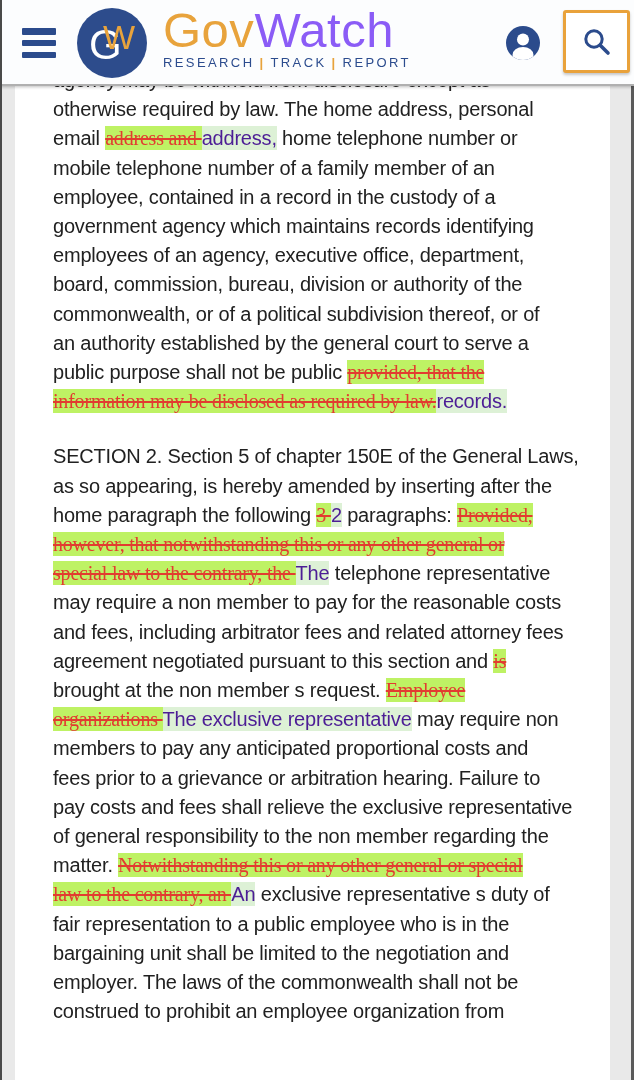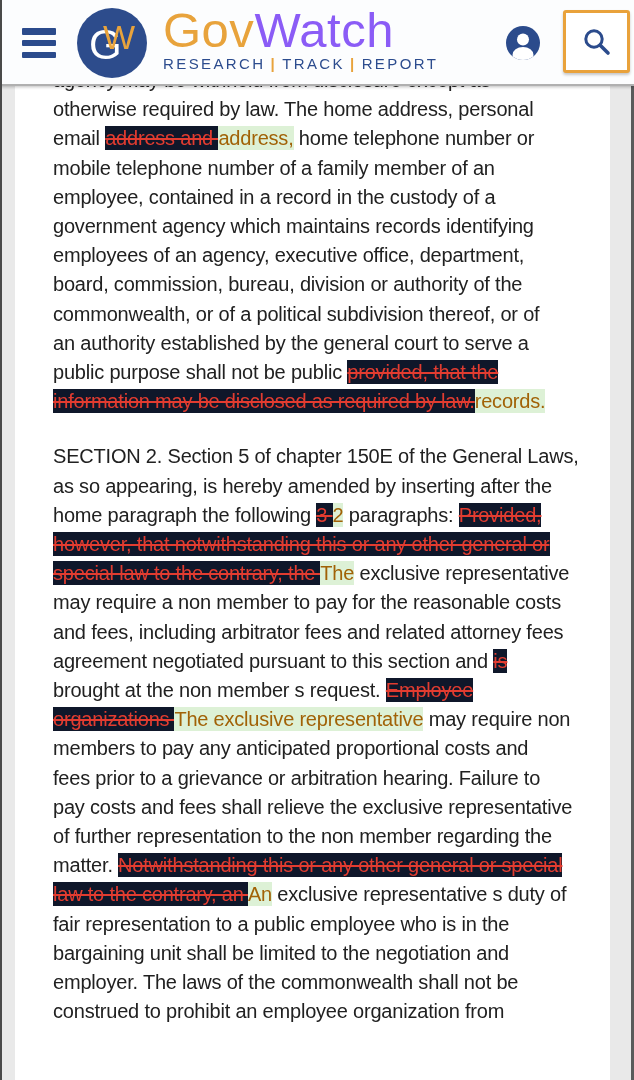--- a/index.html
+++ b/index.html
@@ -15,24 +15,25 @@
     background:#ffffff;overflow:hidden;z-index:1;
     padding:66px 12px 0 38px;
   }
   .doc-text{
     font-size:20px;line-height:29.2px;letter-spacing:-0.2px;color:#212121;
   }
   .para{margin:0 0 26px 0;}
   .line{white-space:pre;}
   .seg{padding:1px 0;}
   .seg.del{
-    color:#e23c30;background:#0f172a;text-decoration:line-through;
+    color:#e23c30;background:#bef264;text-decoration:line-through;
     text-decoration-thickness:2px;
+    font-family:Liberation Serif, serif;
   }
-  .seg.ins{color:#a16207;background:#ddf1d6;}
+  .seg.ins{color:#4c1d95;background:#ddf1d6;}
   .scrollbar{
     position:absolute;right:0;top:86px;bottom:0;width:3px;
     background:#5a5a5a;z-index:6;
   }
   .left-edge{
     position:absolute;left:0;top:0;bottom:0;width:2px;background:#4a4a4a;z-index:30;
   }
   
   .app-header{
     position:absolute;left:0;top:0;width:634px;height:86px;
@@ -45,21 +46,21 @@
     display:flex;flex-direction:column;justify-content:space-between;
   }
   .menu-btn .bar{width:34px;height:6.5px;background:#2b4b8c;border-radius:1px;}
   .brand{position:absolute;left:77px;top:8px;display:flex;text-decoration:none;cursor:pointer;}
   .monogram{position:absolute;left:0;top:0;}
   .brand-text{position:absolute;left:86px;top:-6px;width:250px;}
   .wordmark{font-size:49px;line-height:56px;font-weight:400;letter-spacing:0.5px;white-space:nowrap;}
   .wordmark .gov{color:#e8a33c;}
   .wordmark .watch{color:#8b5cf6;}
   .tagline{
-    margin-top:-3px;text-align:center;font-size:15px;letter-spacing:2.4px;
+    margin-top:-3px;text-align:left;font-size:13px;letter-spacing:2.4px;
     color:#2c4c8e;white-space:nowrap;
   }
   .tagline .sep{color:#e8a33c;margin:0 5px;font-weight:700;}
   .account-btn{
     position:absolute;left:506px;top:26px;width:34px;height:34px;
     background:none;border:none;padding:0;cursor:pointer;
   }
   .search-btn{
     position:absolute;left:563px;top:10px;width:67px;height:63px;
     background:#ffffff;border:3px solid #e9a23b;border-radius:3px;cursor:pointer;
@@ -86,30 +87,30 @@
           <div class="line"><span class="seg">commonwealth, or of a political subdivision thereof, or of</span></div>
           <div class="line"><span class="seg">an authority established by the general court to serve a</span></div>
           <div class="line"><span class="seg">public purpose shall not be public </span><span class="seg del">provided, that the</span></div>
           <div class="line"><span class="seg del">information may be disclosed as required by law.</span><span class="seg ins">records.</span></div>
         </div>
         <div class="para">
           <div class="line"><span class="seg">SECTION 2. Section 5 of chapter 150E of the General Laws,</span></div>
           <div class="line"><span class="seg">as so appearing, is hereby amended by inserting after the</span></div>
           <div class="line"><span class="seg">home paragraph the following </span><span class="seg del">3 </span><span class="seg ins">2</span><span class="seg"> paragraphs: </span><span class="seg del">Provided,</span></div>
           <div class="line"><span class="seg del">however, that notwithstanding this or any other general or</span></div>
-          <div class="line"><span class="seg del">special law to the contrary, the </span><span class="seg ins">The</span><span class="seg"> exclusive representative</span></div>
+          <div class="line"><span class="seg del">special law to the contrary, the </span><span class="seg ins">The</span><span class="seg"> telephone representative</span></div>
           <div class="line"><span class="seg">may require a non member to pay for the reasonable costs</span></div>
           <div class="line"><span class="seg">and fees, including arbitrator fees and related attorney fees</span></div>
           <div class="line"><span class="seg">agreement negotiated pursuant to this section and </span><span class="seg del">is</span></div>
           <div class="line"><span class="seg">brought at the non member s request. </span><span class="seg del">Employee</span></div>
           <div class="line"><span class="seg del">organizations </span><span class="seg ins">The exclusive representative</span><span class="seg"> may require non</span></div>
           <div class="line"><span class="seg">members to pay any anticipated proportional costs and</span></div>
           <div class="line"><span class="seg">fees prior to a grievance or arbitration hearing. Failure to</span></div>
           <div class="line"><span class="seg">pay costs and fees shall relieve the exclusive representative</span></div>
-          <div class="line"><span class="seg">of further representation to the non member regarding the</span></div>
+          <div class="line"><span class="seg">of general responsibility to the non member regarding the</span></div>
           <div class="line"><span class="seg">matter. </span><span class="seg del">Notwithstanding this or any other general or special</span></div>
           <div class="line"><span class="seg del">law to the contrary, an </span><span class="seg ins">An</span><span class="seg"> exclusive representative s duty of</span></div>
           <div class="line"><span class="seg">fair representation to a public employee who is in the</span></div>
           <div class="line"><span class="seg">bargaining unit shall be limited to the negotiation and</span></div>
           <div class="line"><span class="seg">employer. The laws of the commonwealth shall not be</span></div>
           <div class="line"><span class="seg">construed to prohibit an employee organization from</span></div>
         </div>
       </div>
   </div>
   <div class="scrollbar"></div>

